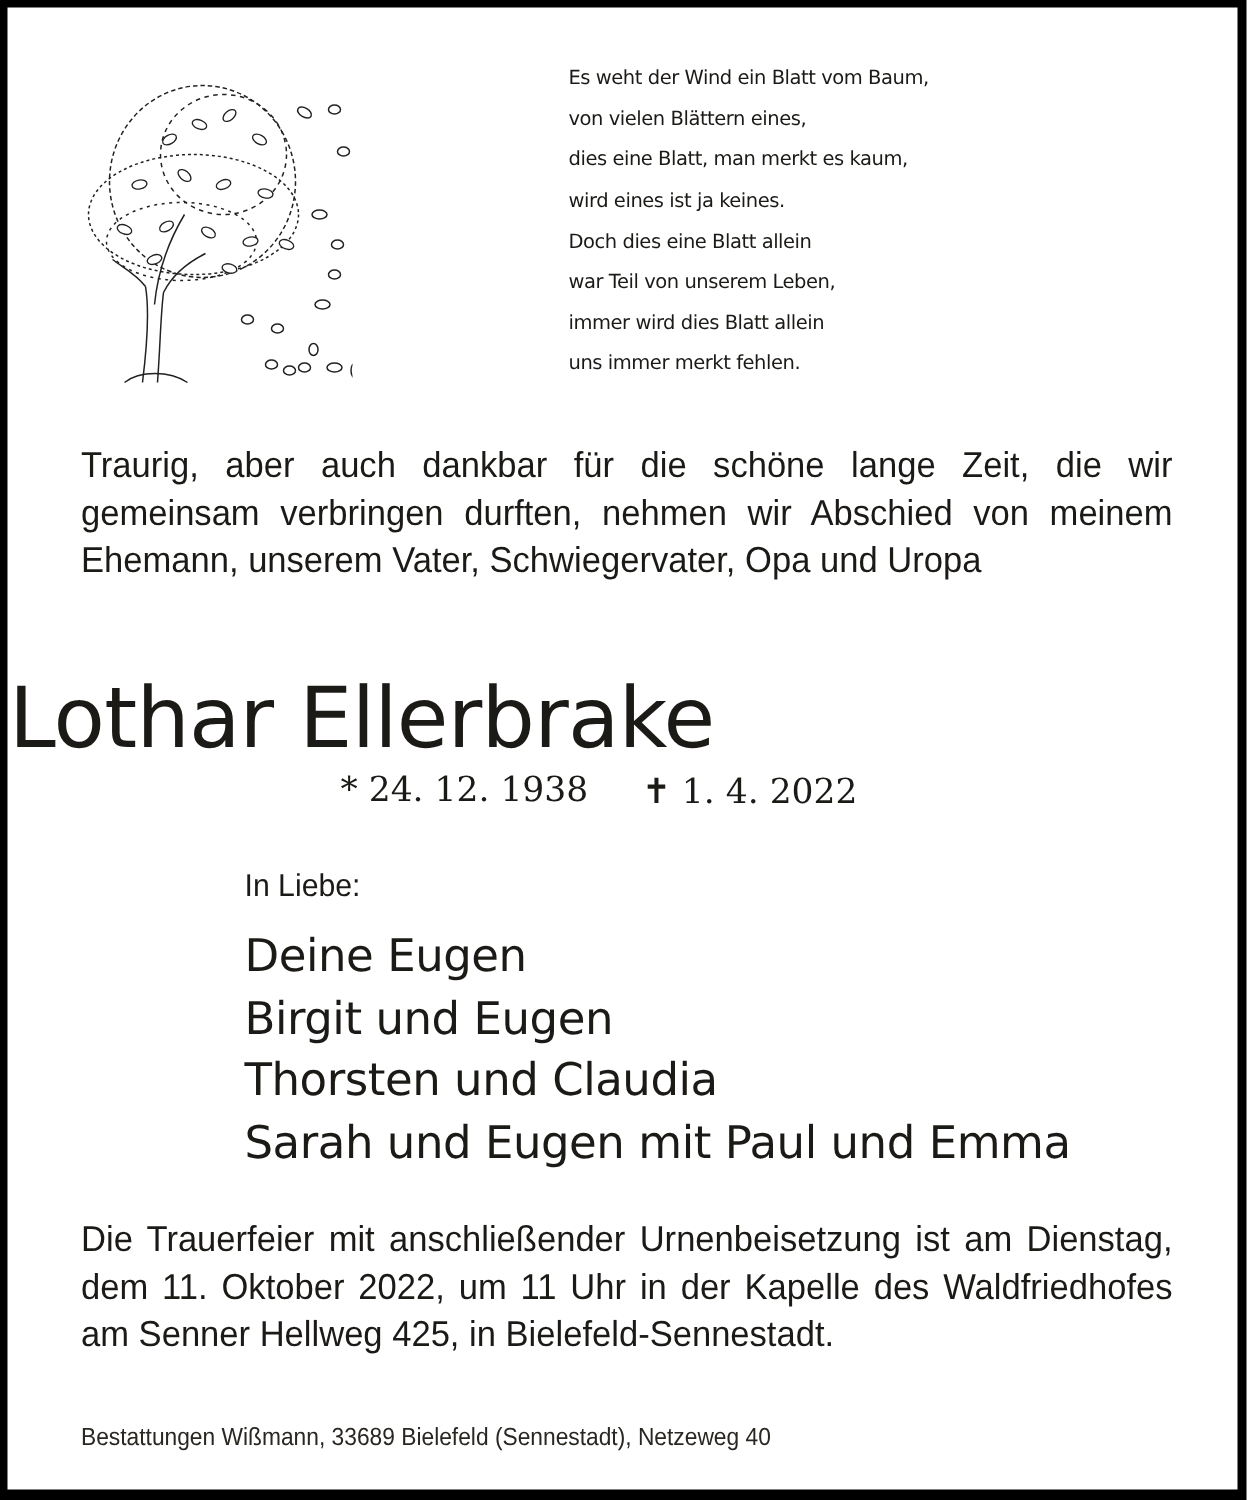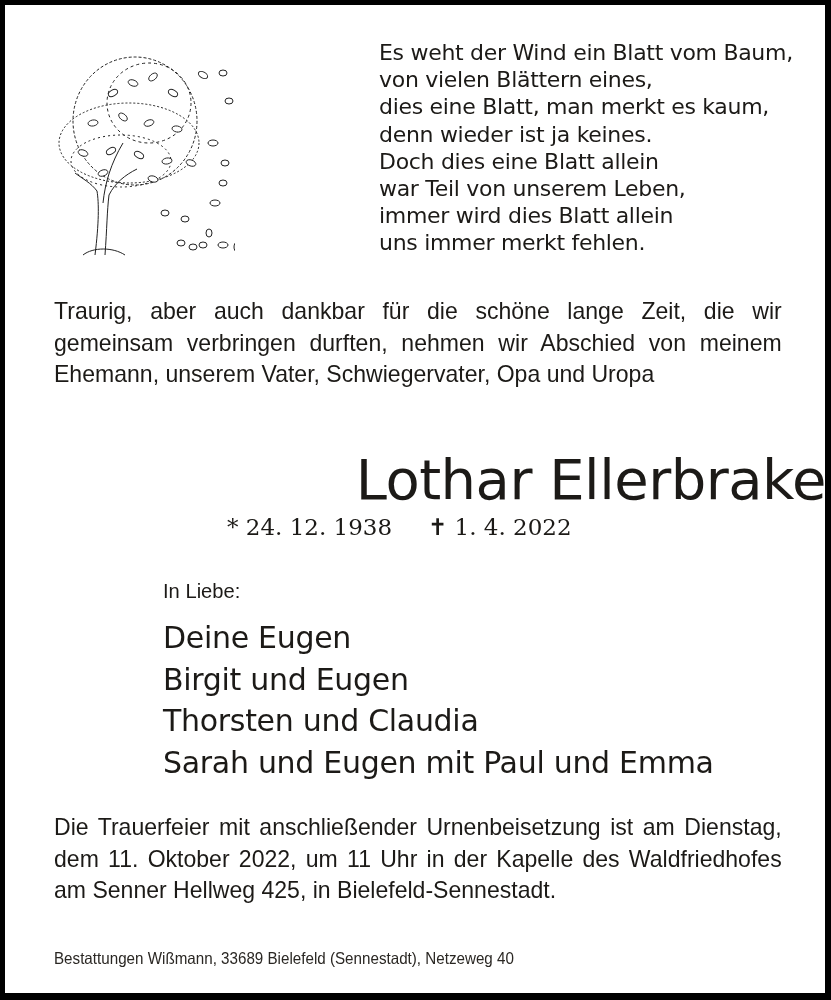--- a/index.html
+++ b/index.html
@@ -3,28 +3,28 @@
 <meta charset="utf-8">
 <style>
   html, body { margin: 0; padding: 0; }
   body { width: 831px; height: 1000px; background: #000; position: relative; overflow: hidden; }
   .card {
     position: absolute; left: 5px; top: 5px; width: 820px; height: 988px;
     background: #fff; color: #1c1a17;
     font-family: "DejaVu Sans", sans-serif;
   }
   .tree { position: absolute; left: 48px; top: 28px; width: 182px; height: 226px; }
-  .poem { position: absolute; left: 374px; top: 34px; font-size: 22px; line-height: 27.2px; letter-spacing: -0.3px; }
+  .poem { position: absolute; left: 374px; top: 34px; font-size: 13px; line-height: 27.2px; letter-spacing: -0.3px; }
   .poem div { white-space: nowrap; }
   .intro {
     position: absolute; left: 49px; top: 290px; width: 728px;
     font-family: "Liberation Sans", sans-serif; font-size: 24px; line-height: 31.5px;
     text-align: justify; transform: scaleX(0.96); transform-origin: left top; width: 758px;
   }
-  .name { position: absolute; left: 0; width: 820px; top: 440px; text-align: right;
+  .name { position: absolute; left: 0; width: 820px; top: 440px; text-align: left;
     font-size: 56px; letter-spacing: -0.5px; line-height: 70px; transform: translateX(1px); }
   .dates { position: absolute; top: 509px; font-family: "DejaVu Serif", serif; font-size: 23px; }
   .dates.born { left: 222px; }
   .dates.died { left: 423px; }
   .love-label { position: absolute; left: 158px; top: 574px; font-size: 21px; font-family: "Liberation Sans", sans-serif; transform: scaleX(0.96); transform-origin: left; }
   .family { position: absolute; left: 158px; top: 612px; font-size: 30px; line-height: 41.5px; letter-spacing: -0.3px; }
   .family div { white-space: nowrap; }
   .funeral {
     position: absolute; left: 49px; top: 806px; width: 758px;
     font-family: "Liberation Sans", sans-serif; font-size: 24px; line-height: 31.5px;
@@ -77,21 +77,21 @@
       <ellipse cx="138" cy="130" rx="5" ry="3" transform="rotate(20 138 130)"></ellipse>
       <ellipse cx="50" cy="140" rx="5" ry="3" transform="rotate(-20 50 140)"></ellipse>
       <ellipse cx="100" cy="146" rx="5" ry="3" transform="rotate(15 100 146)"></ellipse>
     </g>
   </svg>
 
   <div class="poem">
     <div>Es weht der Wind ein Blatt vom Baum,</div>
     <div>von vielen Blättern eines,</div>
     <div>dies eine Blatt, man merkt es kaum,</div>
-    <div>denn wieder ist ja keines.</div>
+    <div>wird eines ist ja keines.</div>
     <div>Doch dies eine Blatt allein</div>
     <div>war Teil von unserem Leben,</div>
     <div>immer wird dies Blatt allein</div>
     <div>uns immer merkt fehlen.</div>
   </div>
 
   <div class="intro">Traurig, aber auch dankbar für die schöne lange Zeit, die wir gemeinsam verbringen durften, nehmen wir Abschied von meinem Ehemann, unserem Vater, Schwiegervater, Opa und Uropa</div>
 
   <div class="name">Lothar Ellerbrake</div>
   <div class="dates born">* 24. 12. 1938</div>

